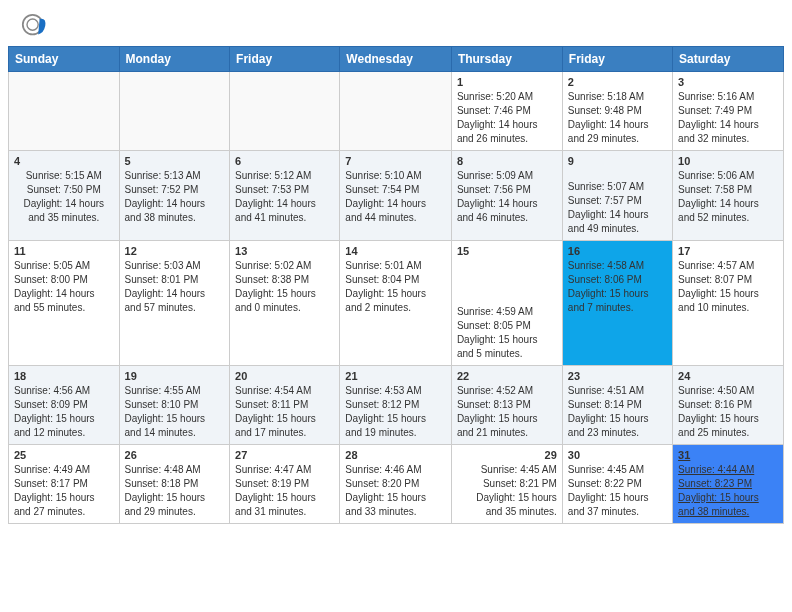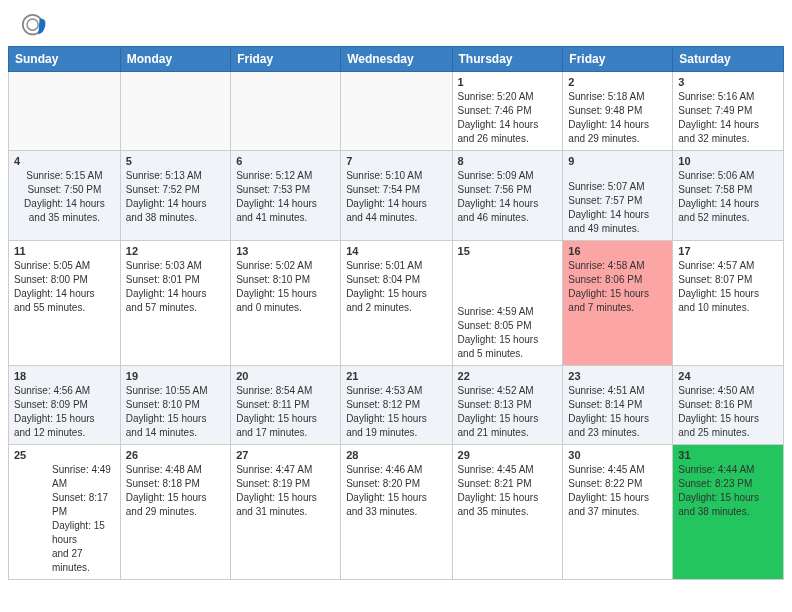--- a/index.html
+++ b/index.html
@@ -216,39 +216,39 @@
           <td style="background: rgb(255, 255, 255);">
             <span class="day-number">12</span>
             <div class="day-info" style="white-space: pre-line;">Sunrise: 5:03 AM
 Sunset: 8:01 PM
 Daylight: 14 hours
 and 57 minutes.</div>
           </td>
           <td style="background: rgb(255, 255, 255);">
             <span class="day-number">13</span>
             <div class="day-info" style="white-space: pre-line;">Sunrise: 5:02 AM
-Sunset: 8:10 PM
+Sunset: 8:38 PM
 Daylight: 15 hours
 and 0 minutes.</div>
           </td>
           <td style="background: rgb(255, 255, 255);">
             <span class="day-number">14</span>
             <div class="day-info" style="white-space: pre-line;">Sunrise: 5:01 AM
 Sunset: 8:04 PM
 Daylight: 15 hours
 and 2 minutes.</div>
           </td>
           <td style="background: rgb(255, 255, 255);">
             <span class="day-number">15</span>
             <div class="day-info" style="white-space: pre-line; margin-top: 48px;">Sunrise: 4:59 AM
 Sunset: 8:05 PM
 Daylight: 15 hours
 and 5 minutes.</div>
           </td>
-          <td style="background: #fca5a5;">
+          <td style="background: #0ea5e9;">
             <span class="day-number">16</span>
             <div class="day-info" style="white-space: pre-line;">Sunrise: 4:58 AM
 Sunset: 8:06 PM
 Daylight: 15 hours
 and 7 minutes.</div>
           </td>
           <td style="background: rgb(255, 255, 255);">
             <span class="day-number">17</span>
             <div class="day-info" style="white-space: pre-line;">Sunrise: 4:57 AM
 Sunset: 8:07 PM
@@ -259,28 +259,28 @@
         <tr>
           <td style="background: rgb(240, 244, 248);">
             <span class="day-number">18</span>
             <div class="day-info" style="white-space: pre-line;">Sunrise: 4:56 AM
 Sunset: 8:09 PM
 Daylight: 15 hours
 and 12 minutes.</div>
           </td>
           <td style="background: rgb(240, 244, 248);">
             <span class="day-number">19</span>
-            <div class="day-info" style="white-space: pre-line;">Sunrise: 10:55 AM
+            <div class="day-info" style="white-space: pre-line;">Sunrise: 4:55 AM
 Sunset: 8:10 PM
 Daylight: 15 hours
 and 14 minutes.</div>
           </td>
           <td style="background: rgb(240, 244, 248);">
             <span class="day-number">20</span>
-            <div class="day-info" style="white-space: pre-line;">Sunrise: 8:54 AM
+            <div class="day-info" style="white-space: pre-line;">Sunrise: 4:54 AM
 Sunset: 8:11 PM
 Daylight: 15 hours
 and 17 minutes.</div>
           </td>
           <td style="background: rgb(240, 244, 248);">
             <span class="day-number">21</span>
             <div class="day-info" style="white-space: pre-line;">Sunrise: 4:53 AM
 Sunset: 8:12 PM
 Daylight: 15 hours
 and 19 minutes.</div>
@@ -303,21 +303,21 @@
             <span class="day-number">24</span>
             <div class="day-info" style="white-space: pre-line;">Sunrise: 4:50 AM
 Sunset: 8:16 PM
 Daylight: 15 hours
 and 25 minutes.</div>
           </td>
         </tr>
         <tr>
           <td style="background: rgb(255, 255, 255);">
             <span class="day-number">25</span>
-            <div class="day-info" style="white-space: pre-line; margin-left: 38px;">Sunrise: 4:49 AM
+            <div class="day-info" style="white-space: pre-line;">Sunrise: 4:49 AM
 Sunset: 8:17 PM
 Daylight: 15 hours
 and 27 minutes.</div>
           </td>
           <td style="background: rgb(255, 255, 255);">
             <span class="day-number">26</span>
             <div class="day-info" style="white-space: pre-line;">Sunrise: 4:48 AM
 Sunset: 8:18 PM
 Daylight: 15 hours
 and 29 minutes.</div>
@@ -329,35 +329,35 @@
 Daylight: 15 hours
 and 31 minutes.</div>
           </td>
           <td style="background: rgb(255, 255, 255);">
             <span class="day-number">28</span>
             <div class="day-info" style="white-space: pre-line;">Sunrise: 4:46 AM
 Sunset: 8:20 PM
 Daylight: 15 hours
 and 33 minutes.</div>
           </td>
-          <td style="background: rgb(255, 255, 255);">
+          <td style="background: rgb(255, 255, 255); text-align: right;">
             <span class="day-number">29</span>
             <div class="day-info" style="white-space: pre-line;">Sunrise: 4:45 AM
 Sunset: 8:21 PM
 Daylight: 15 hours
 and 35 minutes.</div>
           </td>
           <td style="background: rgb(255, 255, 255);">
             <span class="day-number">30</span>
             <div class="day-info" style="white-space: pre-line;">Sunrise: 4:45 AM
 Sunset: 8:22 PM
 Daylight: 15 hours
 and 37 minutes.</div>
           </td>
-          <td style="background: #22c55e;">
+          <td style="background: #3b82f6; text-decoration: underline;">
             <span class="day-number">31</span>
             <div class="day-info" style="white-space: pre-line;">Sunrise: 4:44 AM
 Sunset: 8:23 PM
 Daylight: 15 hours
 and 38 minutes.</div>
           </td>
         </tr>
       </tbody>
   </table>
 </div>

